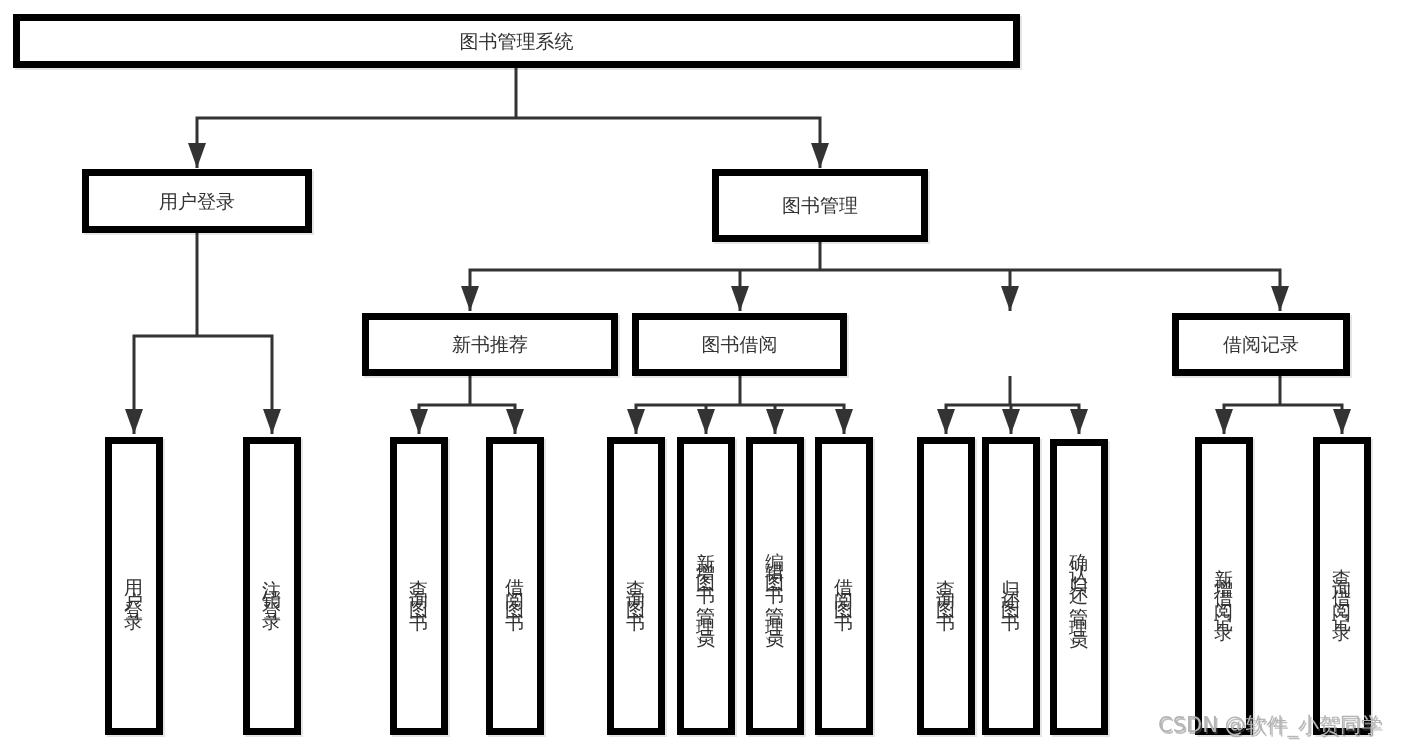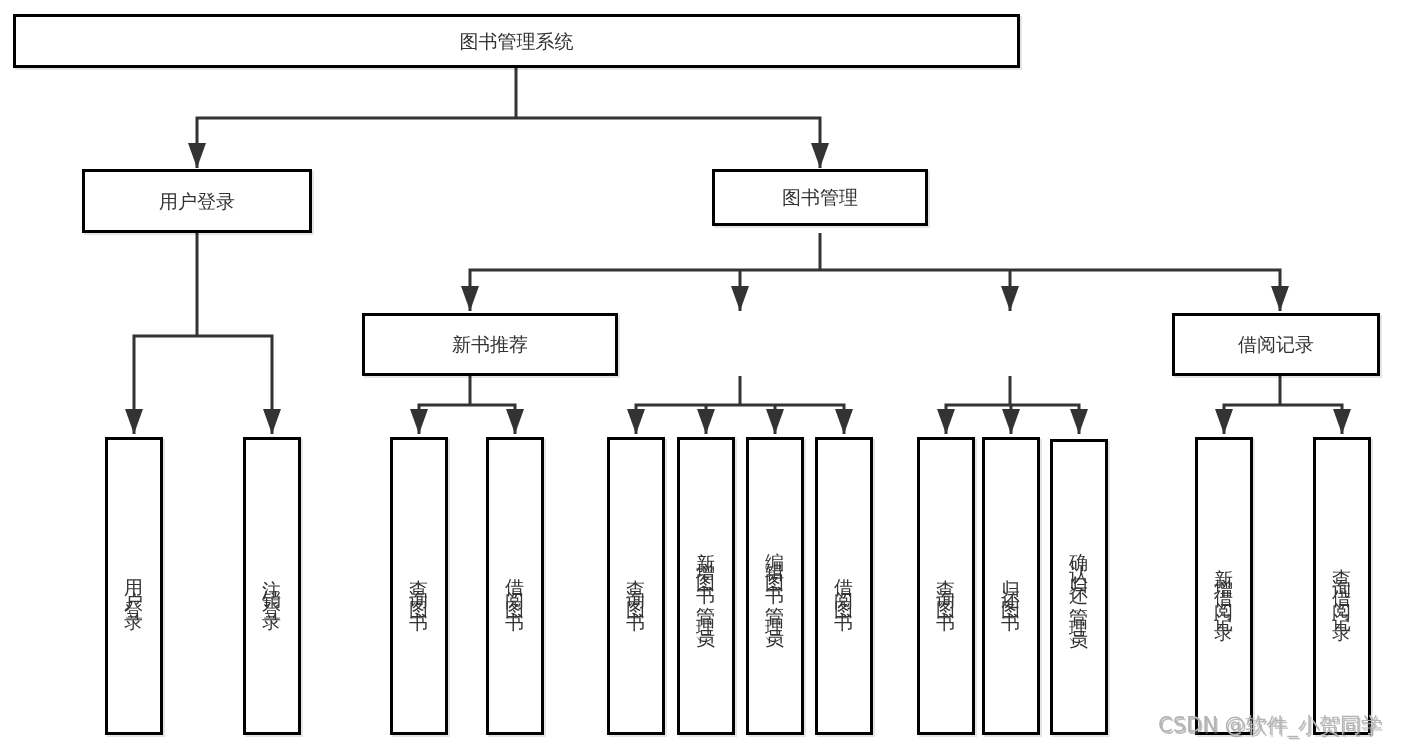--- a/index.html
+++ b/index.html
@@ -8,21 +8,21 @@
     width:1405px;height:747px;
     background:#ffffff;
     font-family:"DejaVu Sans","Liberation Sans",sans-serif;
     overflow:hidden;
   }
   .wires{position:absolute;left:0;top:0;width:1405px;height:747px;}
   .node{
     position:absolute;
     box-sizing:border-box;
     background:#ffffff;
-    border:3px solid #000000;
+    border:7px solid #000000;
     display:flex;align-items:center;justify-content:center;
     color:#333333;
     box-shadow:2px 2px 0 rgba(0,0,0,0.10);
   }
   .node .lbl{
     font-size:19px;
     line-height:1;
     white-space:nowrap;
     color:#333333;
   }
@@ -100,28 +100,31 @@
     </g>
   </svg>
 
   <div class="node" style="left:13px;top:14px;width:1007px;height:54px">
     <span class="lbl">图书管理系统</span>
   </div>
 
   <div class="node" style="left:82px;top:169px;width:230px;height:64px">
     <span class="lbl">用户登录</span>
   </div>
-  <div class="node" style="left:712px;top:169px;width:216px;height:57px">
+  <div class="node" style="left:712px;top:169px;width:216px;height:73px">
     <span class="lbl">图书管理</span>
   </div>
 
   <div class="node" style="left:362px;top:313px;width:256px;height:63px">
     <span class="lbl">新书推荐</span>
   </div>
-  <div class="node" style="left:1172px;top:313px;width:208px;height:63px">
+  <div class="node" style="left:632px;top:313px;width:215px;height:63px">
+    <span class="lbl">图书借阅</span>
+  </div>
+  <div class="node" style="left:1172px;top:313px;width:178px;height:63px">
     <span class="lbl">借阅记录</span>
   </div>
 
   <div class="node v" style="left:105px;top:437px;width:58px;height:298px">
     <span class="lbl">用户登录</span>
   </div>
   <div class="node v" style="left:243px;top:437px;width:58px;height:298px">
     <span class="lbl">注销登录</span>
   </div>
 

